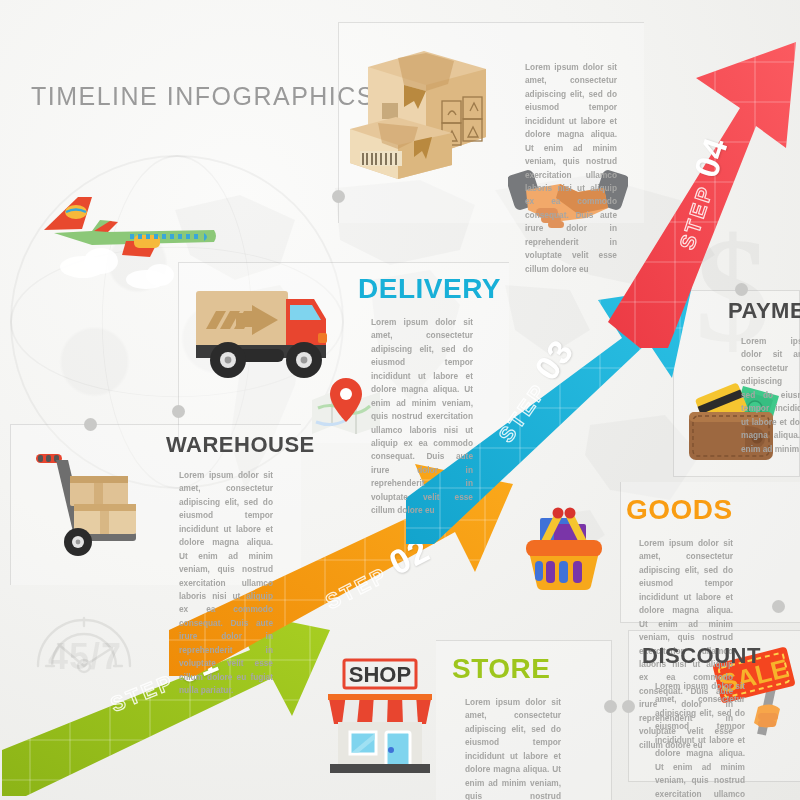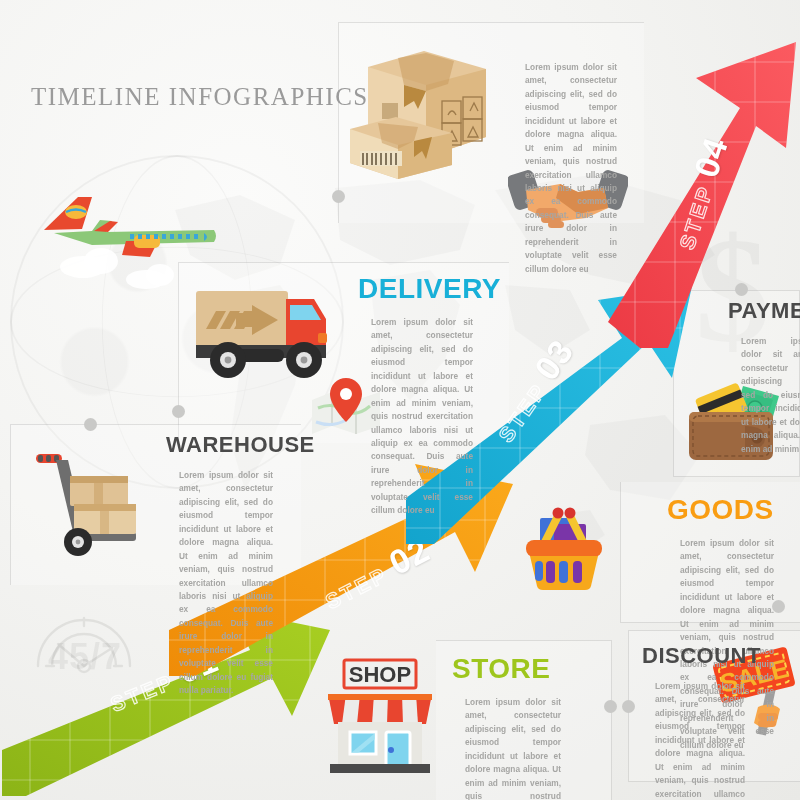--- a/index.html
+++ b/index.html
@@ -73,21 +73,21 @@
   .steplab .num{font-size:34px;letter-spacing:1px;margin-left:8px;
     text-shadow:0 1px 2px rgba(0,0,0,.16);}
 
   
   .h-shop{
     position:absolute;left:28px;top:22px;font-size:63px;font-weight:bold;
     color:#9ec61d;letter-spacing:-1px;line-height:1;
   }
   .h-sub{
     position:absolute;left:31px;top:84px;font-size:25px;color:#9a9a9a;
-    letter-spacing:1.5px;line-height:1;font-family:Liberation Serif, serif;
+    letter-spacing:1.5px;line-height:1;
   }
 
   
   .blk{position:absolute;}
   .blk h2{
     margin:0 0 8px 0;font-size:28px;font-weight:bold;letter-spacing:.5px;line-height:1;
   }
   .blk h2.small{font-size:22px;}
   .blk p{
     margin:13px;font-size:8.3px;line-height:1.62;color:#a6a6a4;text-align:justify;font-weight:bold;
@@ -526,21 +526,21 @@
   <div class="blk" style="left:166px;top:434px;width:120px;">
     <h2 class="small c-dark">WAREHOUSE</h2>
     <p>Lorem ipsum dolor sit amet, consectetur adipiscing elit, sed do eiusmod tempor incididunt ut labore et dolore magna aliqua. Ut enim ad minim veniam, quis nostrud exercitation ullamco laboris nisi ut aliquip ex ea commodo consequat. Duis aute irure dolor in reprehenderit in voluptate velit esse cillum dolore eu fugiat nulla pariatur.</p>
   </div>
 
   <div class="blk" style="left:728px;top:300px;width:100px;">
     <h2 class="small c-dark">PAYMENT</h2>
     <p>Lorem ipsum dolor sit amet, consectetur adipiscing elit, sed do eiusmod tempor incididunt ut labore et dolore magna aliqua. Ut enim ad minim</p>
   </div>
 
-  <div class="blk" style="left:667px;top:496px;width:120px;">
+  <div class="blk" style="left:626px;top:496px;width:120px;">
     <h2 class="c-orange">GOODS</h2>
     <p>Lorem ipsum dolor sit amet, consectetur adipiscing elit, sed do eiusmod tempor incididunt ut labore et dolore magna aliqua. Ut enim ad minim veniam, quis nostrud exercitation ullamco laboris nisi ut aliquip ex ea commodo consequat. Duis aute irure dolor in reprehenderit in voluptate velit esse cillum dolore eu</p>
   </div>
 
   <div class="blk" style="left:452px;top:655px;width:122px;">
     <h2 class="c-green">STORE</h2>
     <p>Lorem ipsum dolor sit amet, consectetur adipiscing elit, sed do eiusmod tempor incididunt ut labore et dolore magna aliqua. Ut enim ad minim veniam, quis nostrud exercitation ullamco laboris nisi ut aliquip ex ea commodo consequat. Duis aute irure dolor in reprehenderit in voluptate velit esse cillum dolore eu</p>
   </div>
 
   <div class="blk" style="left:642px;top:645px;width:116px;">

